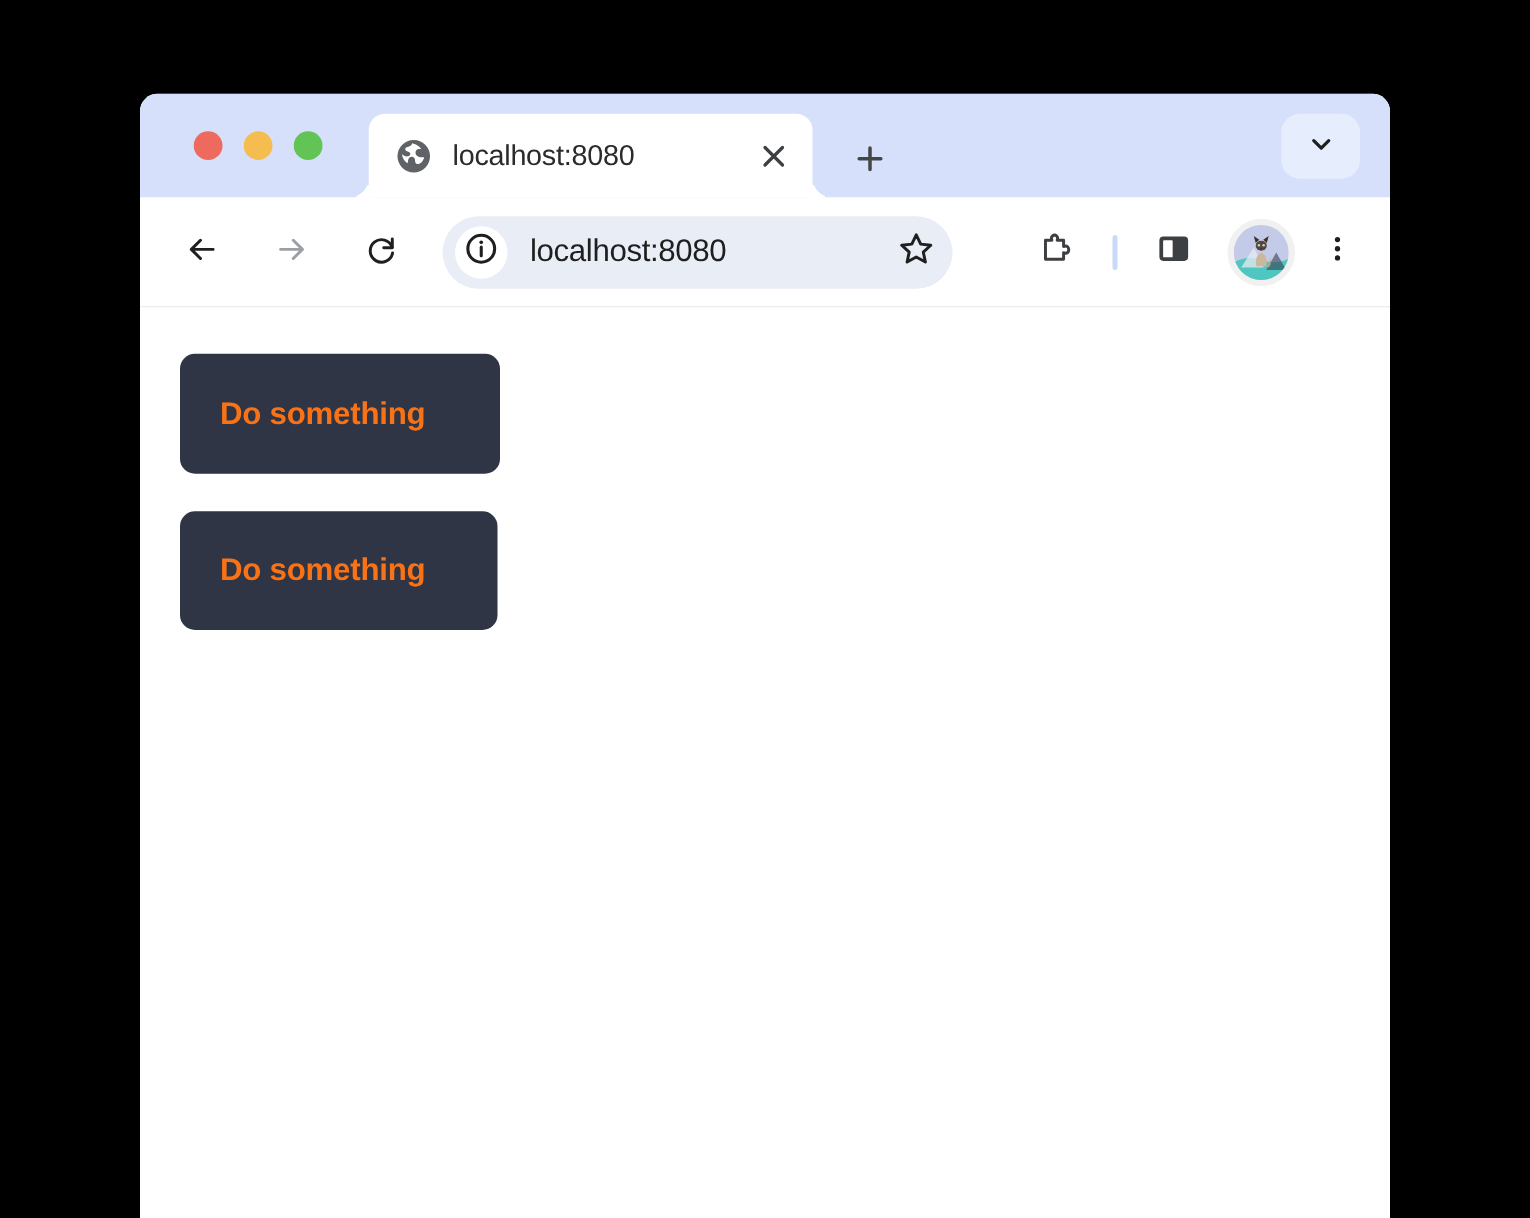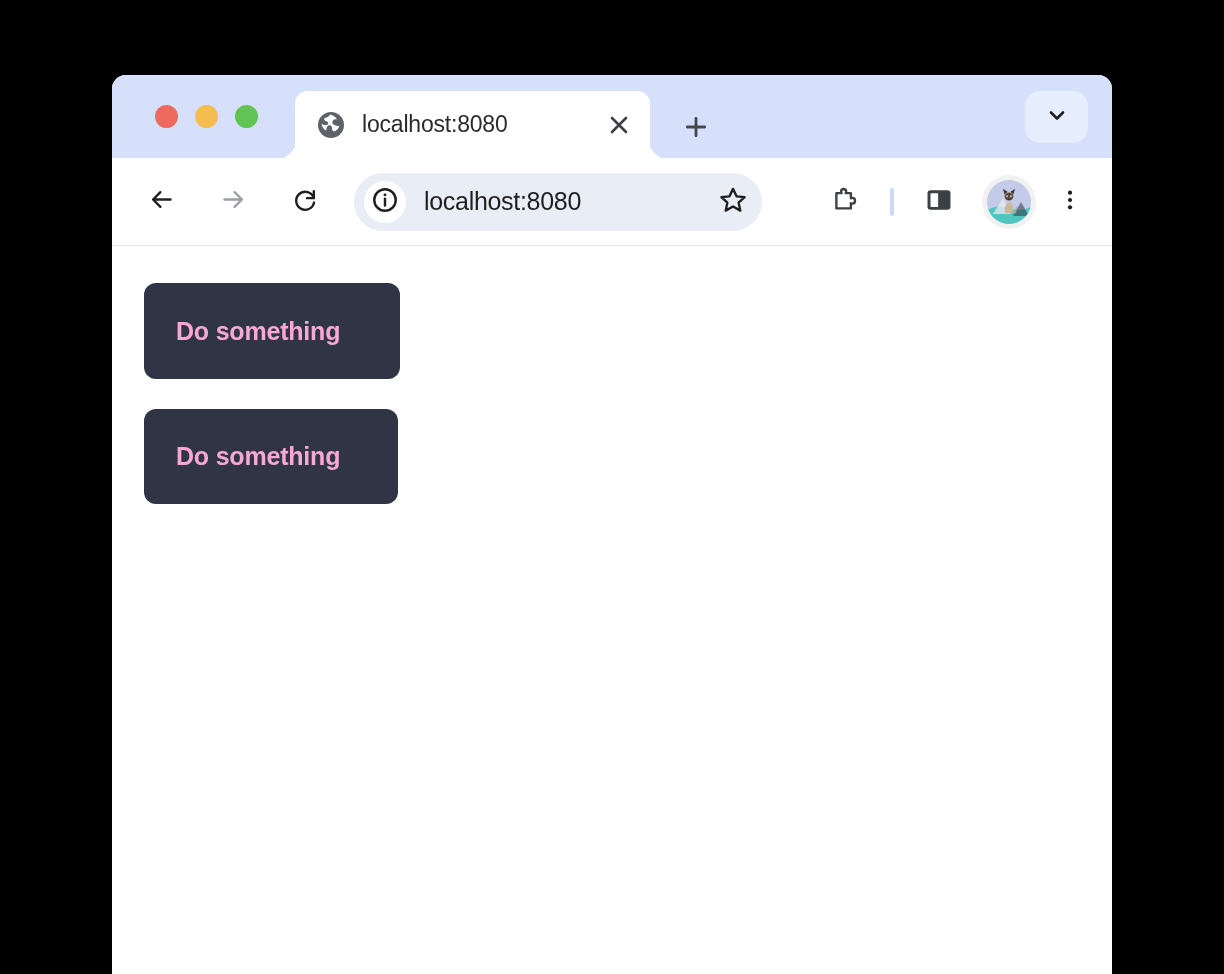--- a/index.html
+++ b/index.html
@@ -237,21 +237,21 @@
   .page-content {
     position: relative;
     height: calc(750px - 83px - 88px);
     background: #ffffff;
     padding: 37px 0 0 32px;
   }
 
   .do-btn {
     display: block;
     background: #2f3545;
-    color: #f9a8d4;
+    color: #f97316;
     border: none;
     font-family: "Liberation Sans", sans-serif;
     font-weight: bold;
     font-size: 25px;
     letter-spacing: -0.2px;
     text-align: left;
     cursor: pointer;
   }
   .do-btn-1 {
     width: 256px;

